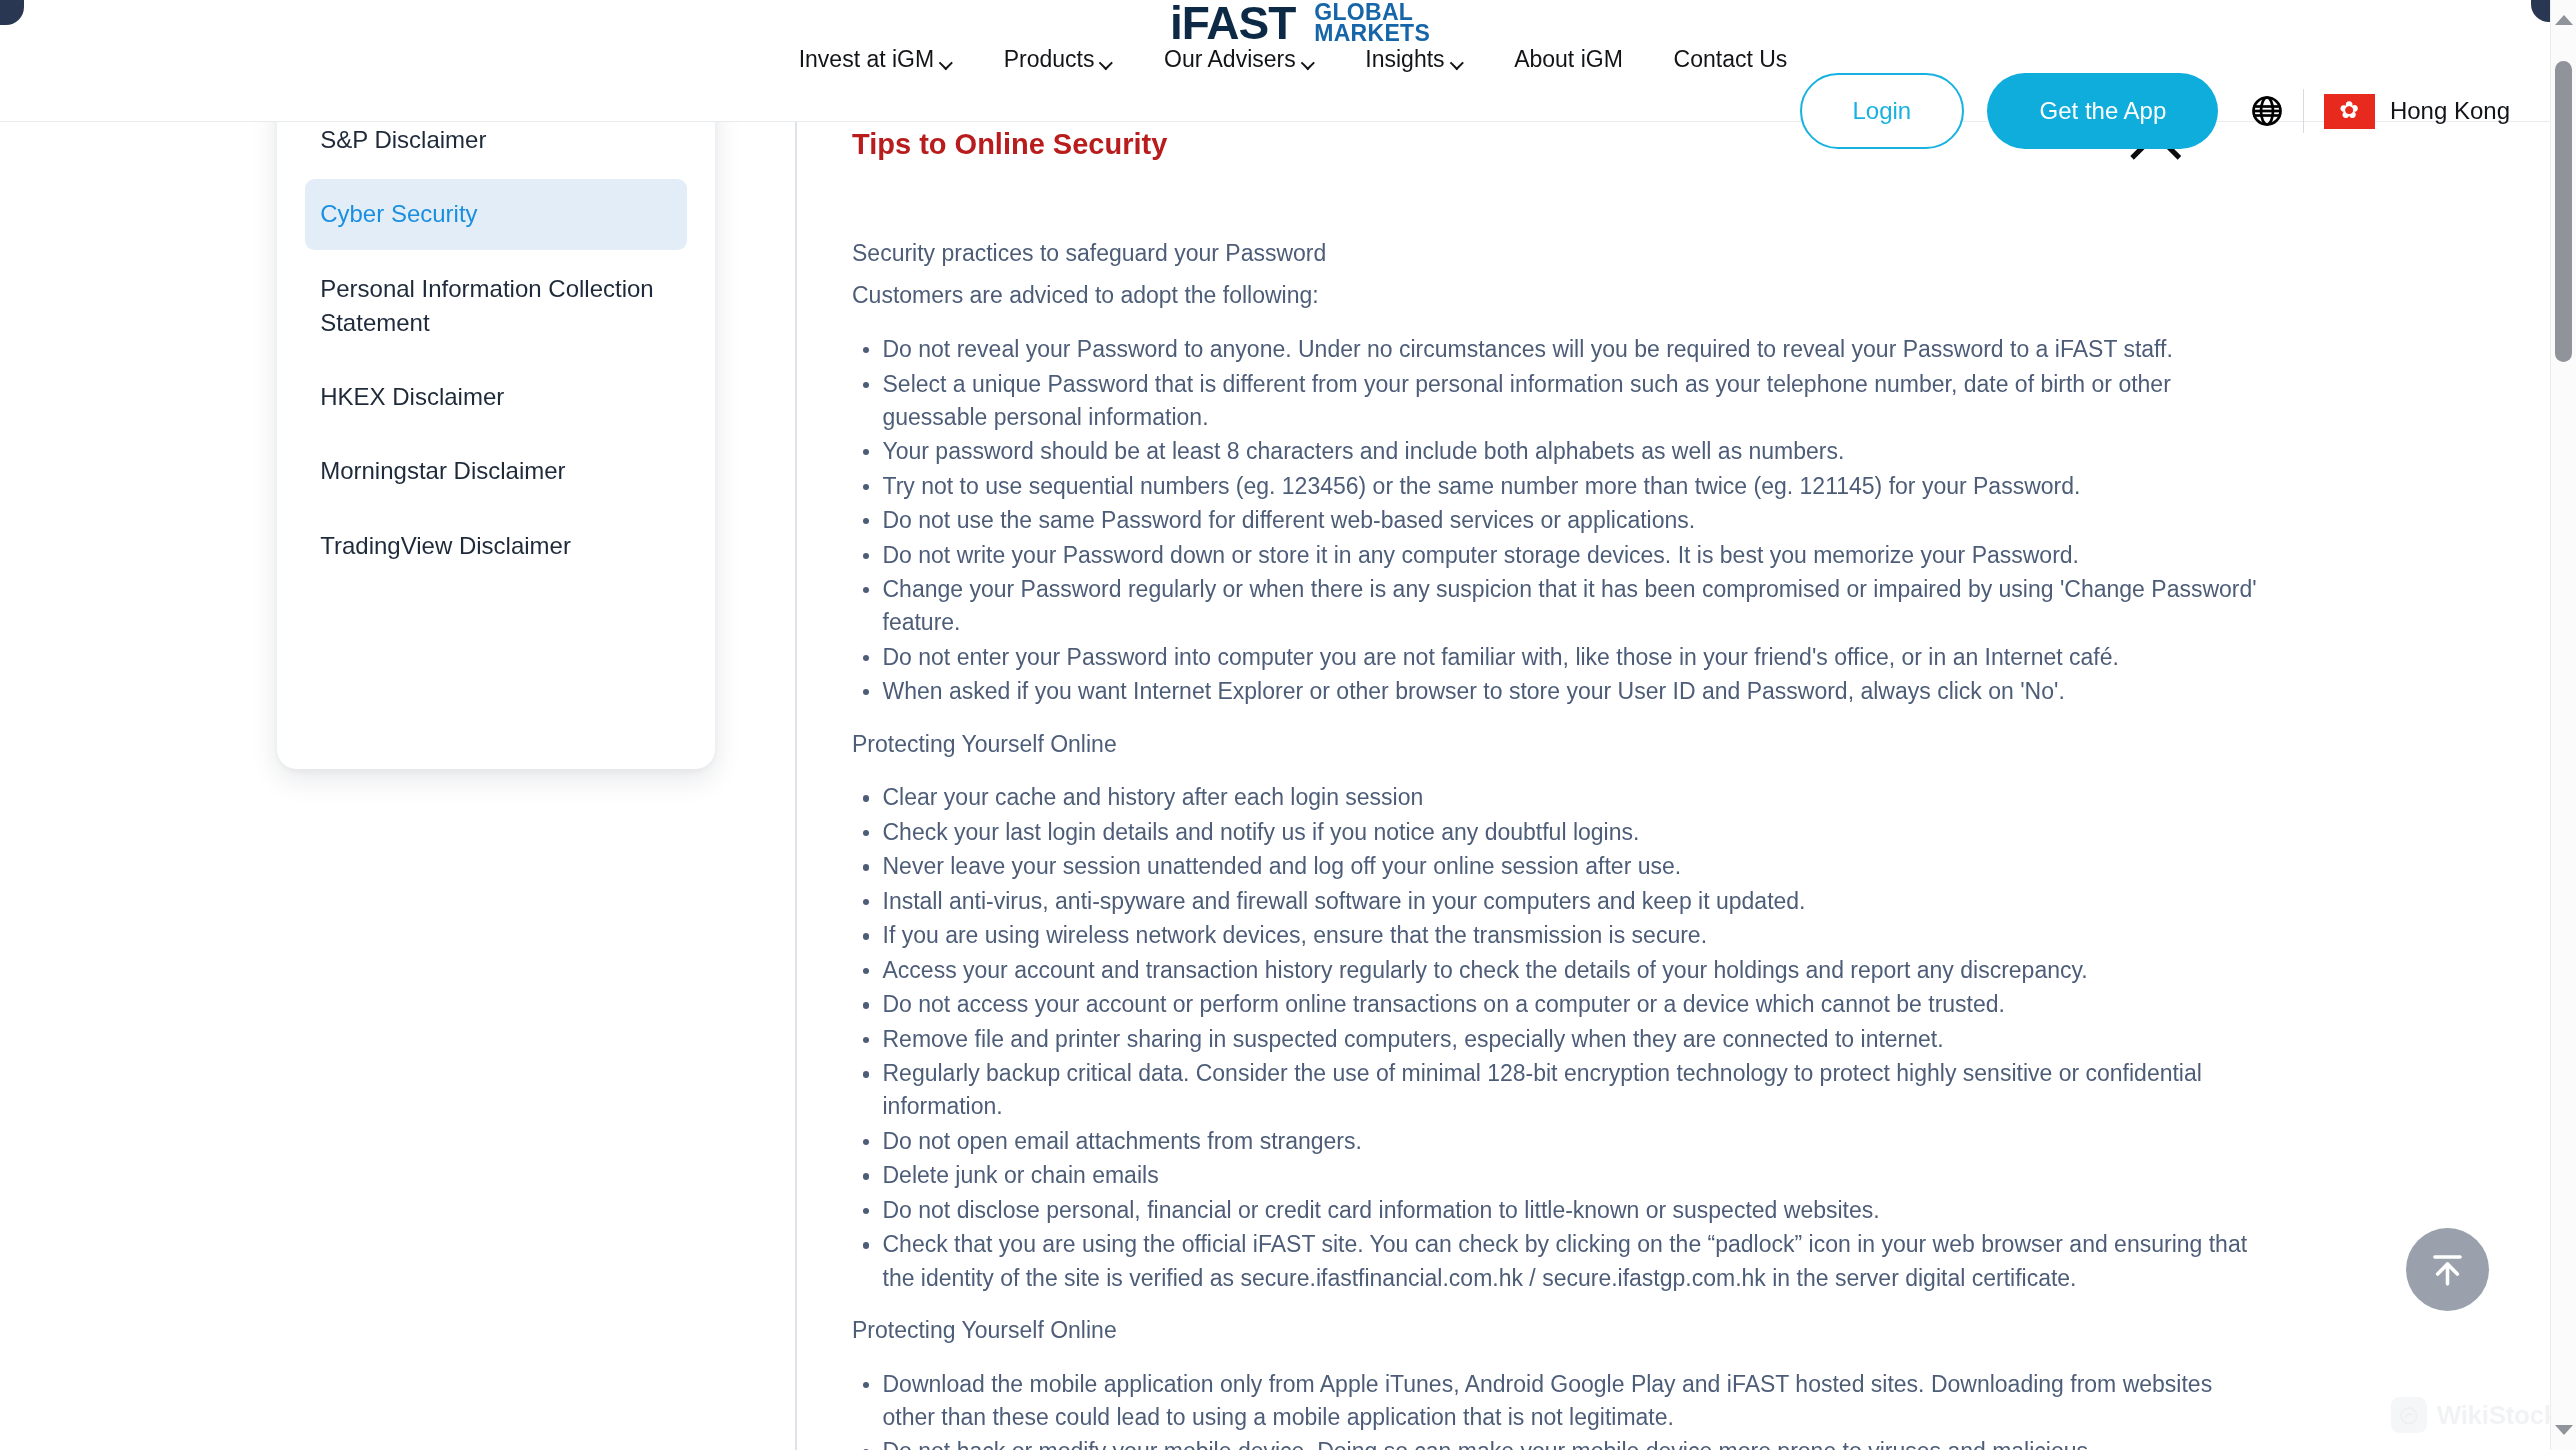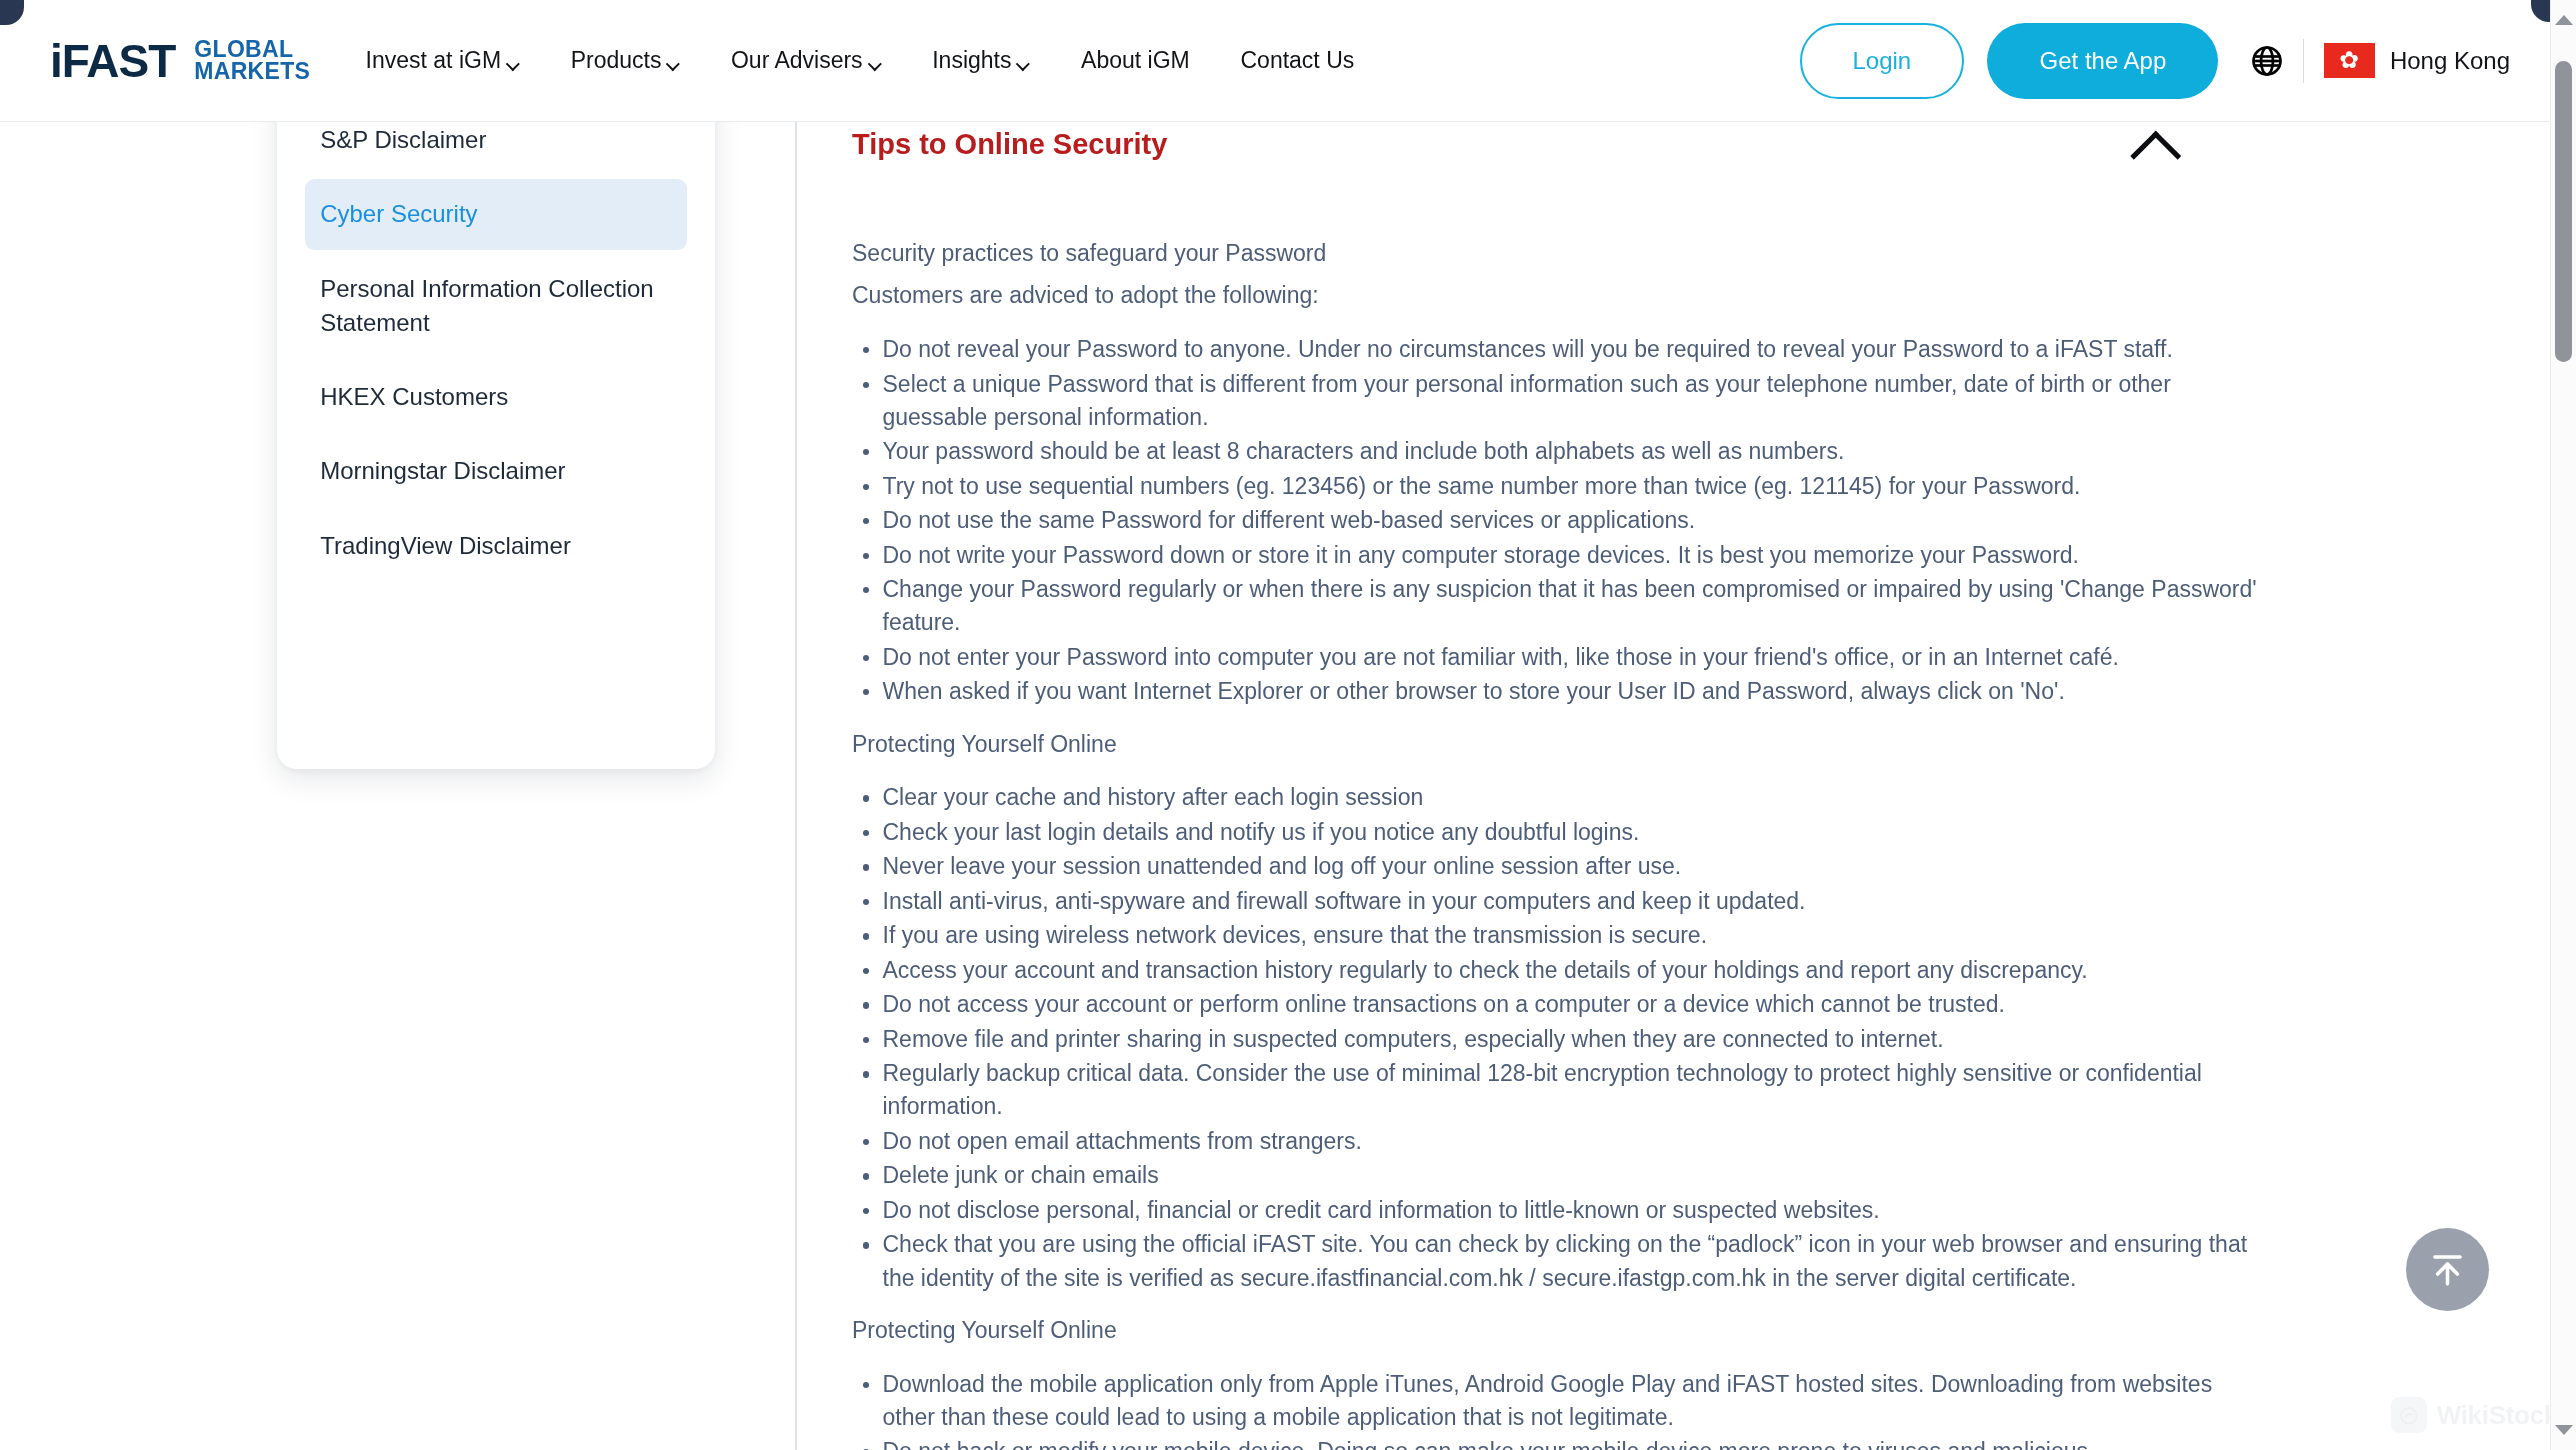--- a/index.html
+++ b/index.html
@@ -43,20 +43,21 @@
   .header {
     position: absolute;
     left: 0; top: 0;
     width: 2550px;
     height: 122px;
     background: #ffffff;
     border-bottom: 1.4px solid #e9ecef;
     display: flex;
     align-items: center;
     z-index: 40;
+    flex-direction: column;
   }
 
   .logo {
     display: flex;
     align-items: center;
     margin-left: 50px;
     user-select: none;
   }
   .logo-ifast {
     font-family: "Liberation Sans", sans-serif;
@@ -462,21 +463,21 @@
       </div>
     </div>
   </div>
 
   <div class="sidebar-card">
     <div class="sidebar-inner">
       <div class="side-item cut">Privacy Policy</div>
       <div class="side-item">S&amp;P Disclaimer</div>
       <div class="side-item active">Cyber Security</div>
       <div class="side-item">Personal Information Collection Statement</div>
-      <div class="side-item">HKEX Customers</div>
+      <div class="side-item">HKEX Disclaimer</div>
       <div class="side-item">Morningstar Disclaimer</div>
       <div class="side-item">TradingView Disclaimer</div>
     </div>
   </div>
 
   <div class="col-divider"></div>
 
   <div class="main">
 
     <div class="acc-header">

